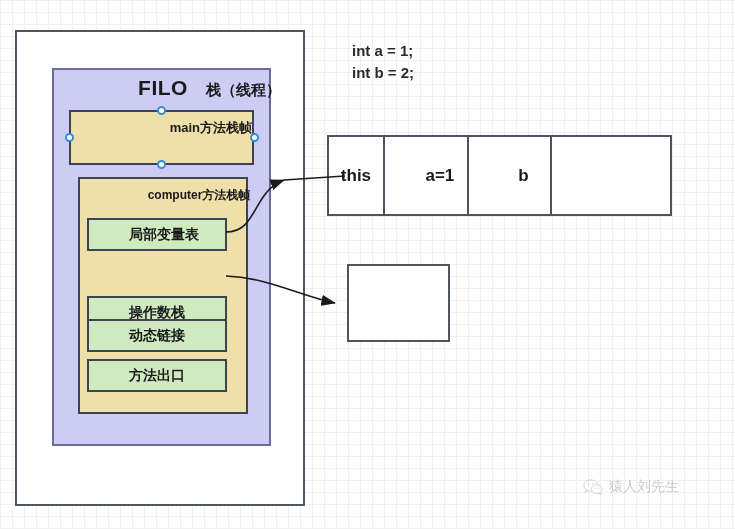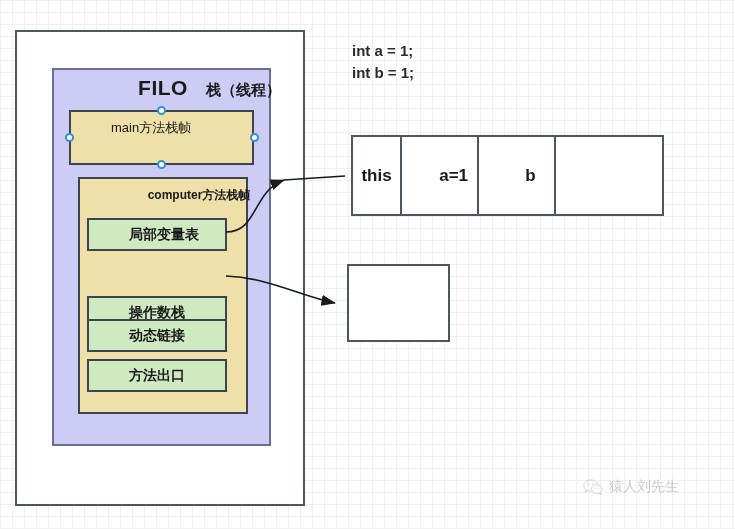--- a/index.html
+++ b/index.html
@@ -68,25 +68,24 @@
     left: 69px; top: 110px;
     width: 185px; height: 55px;
     background: #eee0a8;
     border: 2px solid #3d4450;
     box-sizing: border-box;
   }
   .frame-main .frame-label {
     position: absolute;
     left: 0; top: 7px;
     width: 100%;
-    text-align: left;
+    text-align: right;
     font-size: 13px;
-    font-weight: normal;
-    color: #1a1a1a;
-    padding-left: 40px;
+    font-weight: bold;
+    color: #1a1a1a;
   }
 
   .frame-computer {
     position: absolute;
     left: 78px; top: 177px;
     width: 170px; height: 237px;
     background: #eee0a8;
     border: 2px solid #3d4450;
     box-sizing: border-box;
   }
@@ -140,22 +139,22 @@
     font-size: 15px;
     font-weight: bold;
     color: #2b2b2b;
     line-height: 22px;
     white-space: pre;
   }
 
   
   .lvt-table {
     position: absolute;
-    left: 351px; top: 135px;
-    width: 313px; height: 81px;
+    left: 327px; top: 135px;
+    width: 345px; height: 81px;
     border: 2px solid #4c5561;
     box-sizing: border-box;
     display: flex;
     background: #ffffff;
     gap: 28px;
   }
   .lvt-cell {
     height: 100%;
     box-sizing: border-box;
     border-right: 2px solid #4c5561;
@@ -231,21 +230,21 @@
     <div class="green-box green-2">动态链接</div>
     <div class="green-box green-3">方法出口</div>
   </div>
 
   <div class="handle" style="left:157px; top:106px;"></div>
   <div class="handle" style="left:65px;  top:133px;"></div>
   <div class="handle" style="left:250px; top:133px;"></div>
   <div class="handle" style="left:157px; top:160px;"></div>
 
   <div class="code-block"><span>int a = 1;</span>
-<span>int b = 1;</span></div>
+<span>int b = 2;</span></div>
 
   <div class="lvt-table">
     <div class="lvt-cell c0">this</div>
     <div class="lvt-cell c1">a=1</div>
     <div class="lvt-cell c2">b</div>
     <div class="lvt-cell c3"></div>
   </div>
 
   <div class="operand-box"></div>
 

